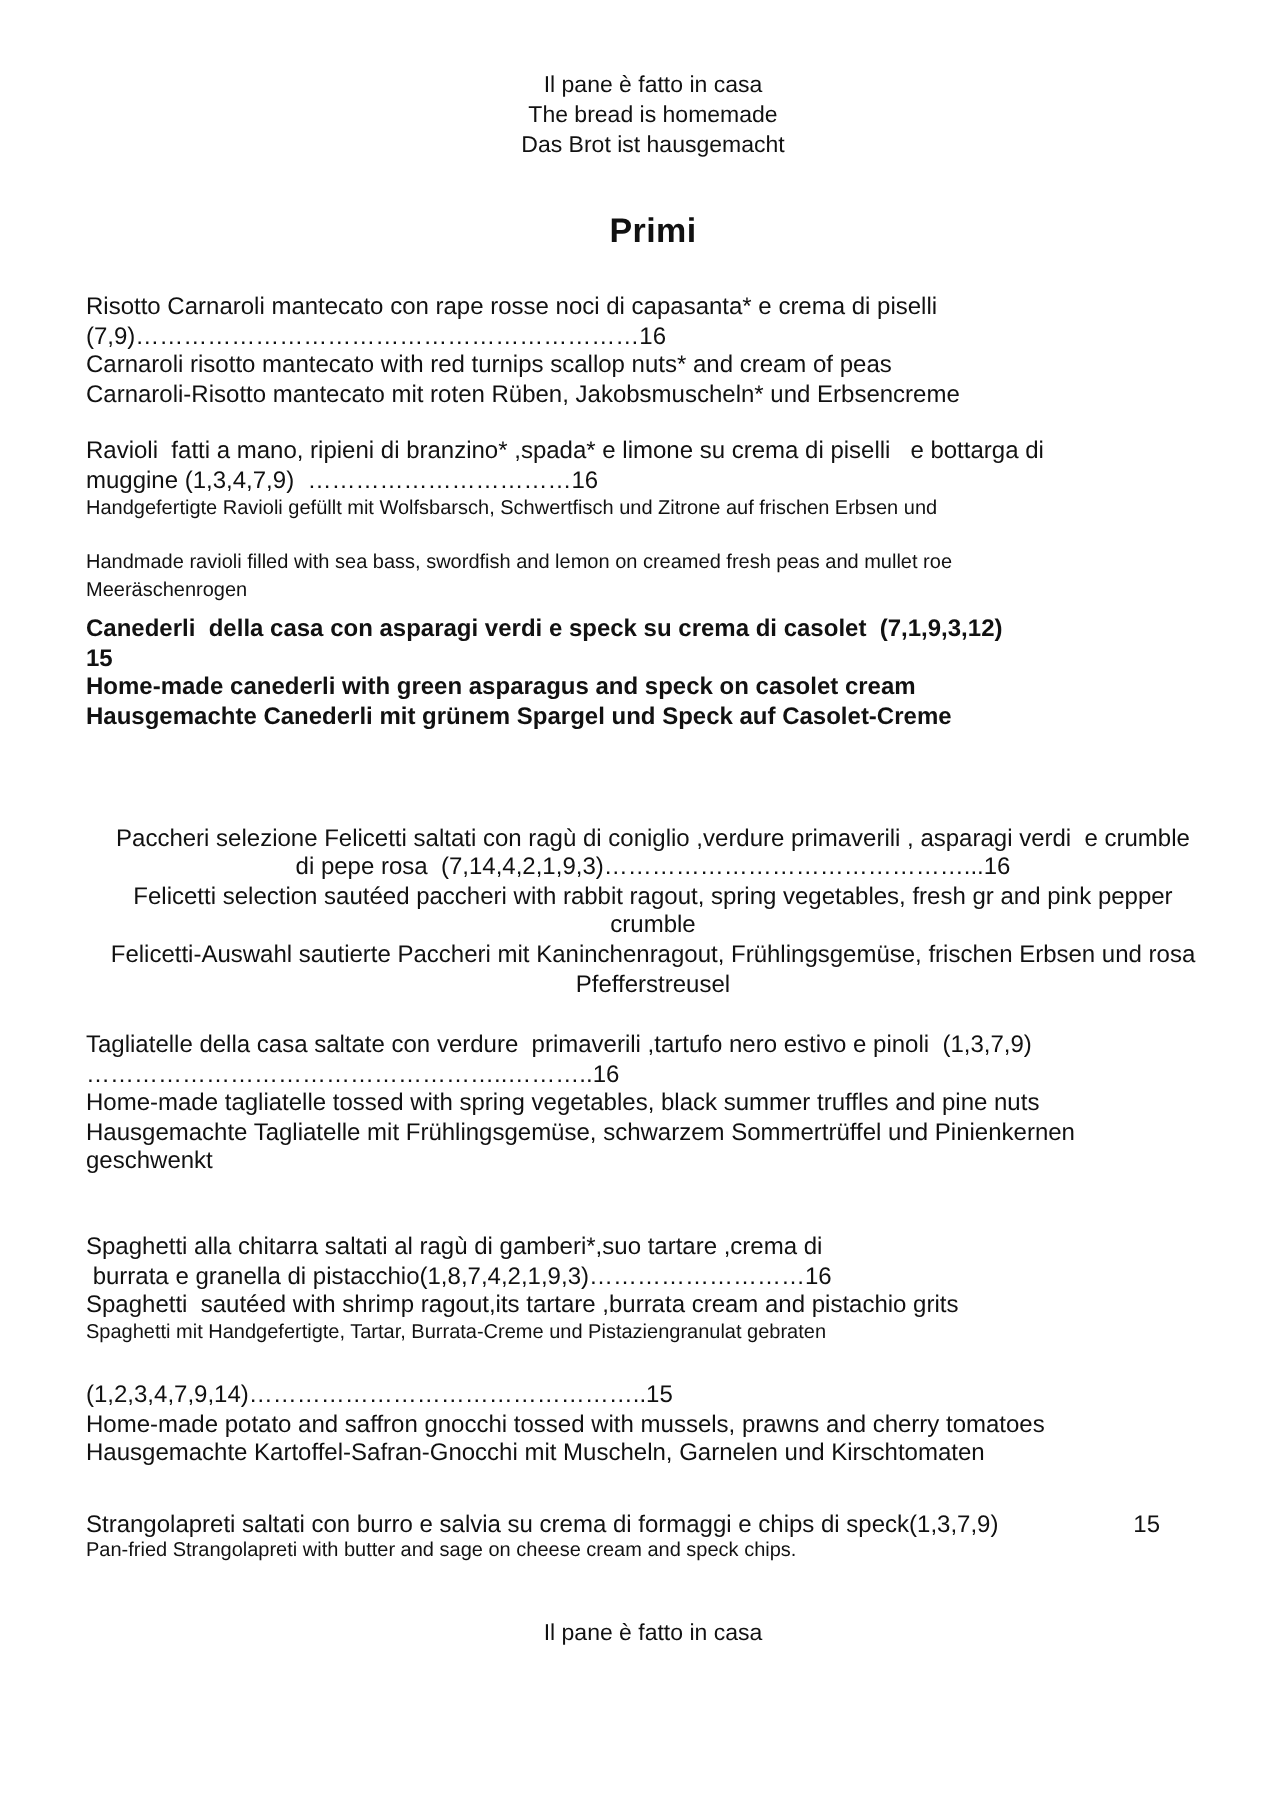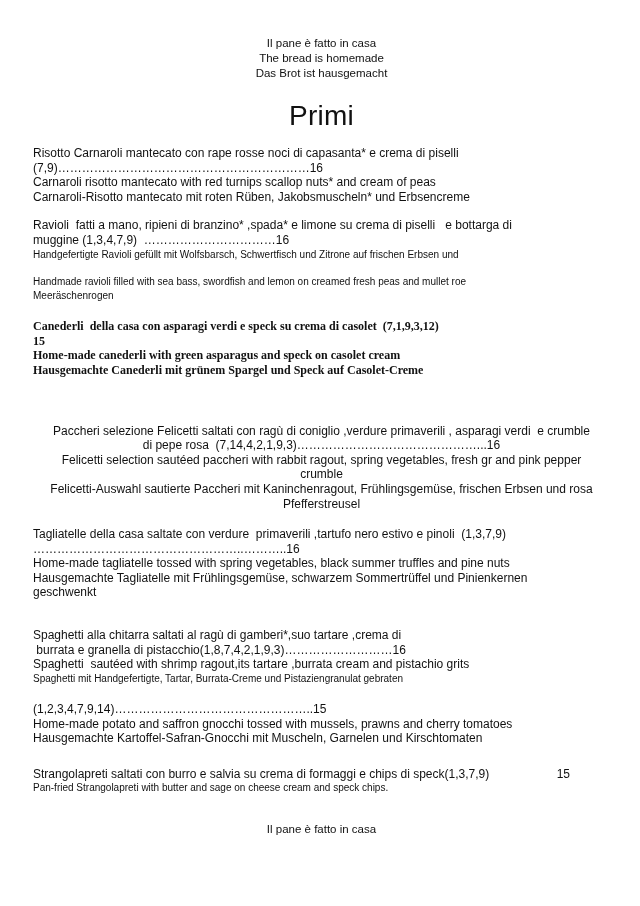--- a/index.html
+++ b/index.html
@@ -8,46 +8,46 @@
     background: #ffffff;
   }
   body {
     width: 640px;
     height: 906px;
     overflow: hidden;
     font-family: "Liberation Sans", sans-serif;
     color: #111111;
   }
   .page {
-    padding: 0 30px 0 33px;
+    padding: 0 30px 0 43px;
     box-sizing: border-box;
     width: 640px;
     height: 906px;
   }
   .header {
     padding-top: 36px;
   }
   .header p {
     margin: 0;
     text-align: center;
     font-size: 11.5px;
     line-height: 15px;
   }
   h1.title {
     margin: 22px 0 0 0;
     text-align: center;
-    font-size: 28px;
+    font-size: 17px;
     line-height: 26px;
-    font-weight: normal;
+    font-weight: bold;
     letter-spacing: 0.2px;
   }
   .item { margin: 0; }
   #menu-items .item:nth-child(1) { margin-top: 17px; }
   #menu-items .item:nth-child(2) { margin-top: 14px; }
-  #menu-items .item:nth-child(3) { margin-top: 16px; font-family: Liberation Serif, serif; }
+  #menu-items .item:nth-child(3) { margin-top: 4px; }
   #menu-items .item:nth-child(4) { margin-top: 46px; text-align: center; }
   #menu-items .item:nth-child(5) { margin-top: 16px; }
   #menu-items .item:nth-child(6) { margin-top: 28px; }
   #menu-items .item:nth-child(7) { margin-top: 16px; }
   #menu-items .item:nth-child(8) { margin-top: 21px; }
   .line {
     margin: 0;
     font-size: 12px;
     line-height: 14.6px;
     white-space: pre;

